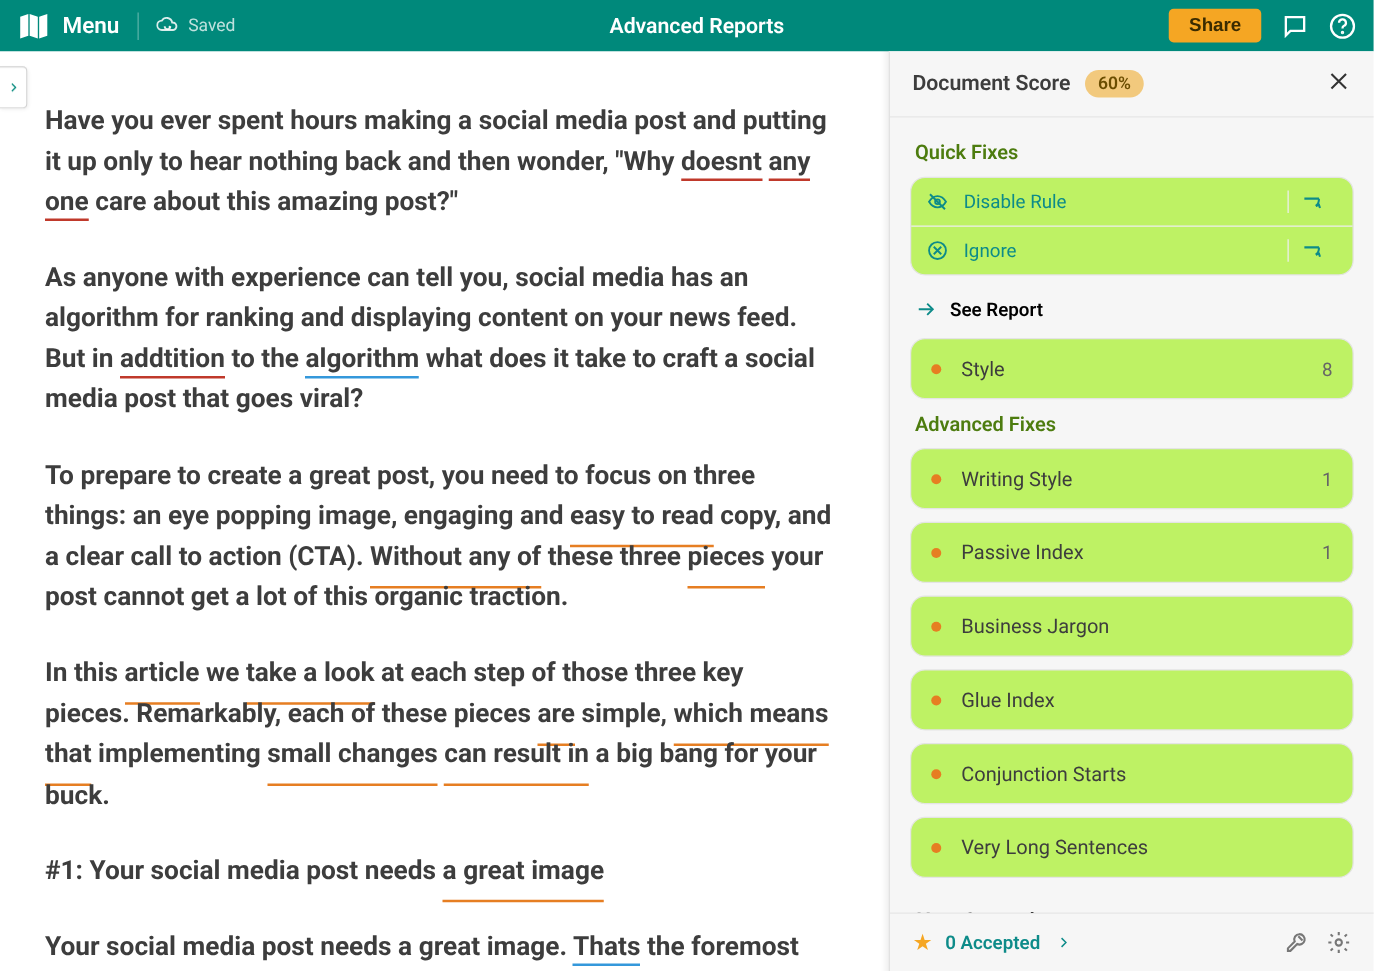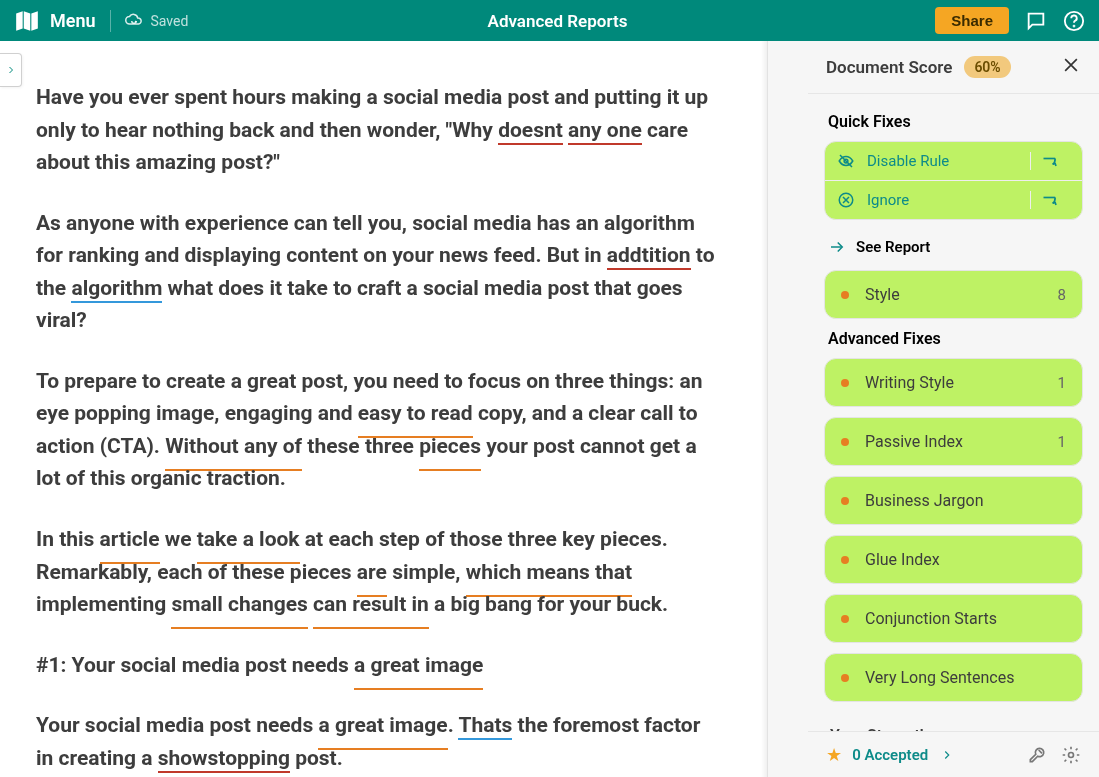--- a/index.html
+++ b/index.html
@@ -43,40 +43,40 @@
     background:linear-gradient(to right, rgba(0,0,0,0), rgba(0,0,0,.06));
   }
   .editor-inner p {
     font-size:21px; line-height:1.55; color:#3d3d3d; margin-bottom:28px;font-weight:bold;
   }
   .ul-red { border-bottom:2px solid #c0392b; padding-bottom:1px;}
   .ul-blue{ border-bottom:2px solid #3498db; padding-bottom:1px;}
   .ul-orange{ border-bottom:2px solid #e67e22; padding-bottom:11px;}
   
   .panel {
-    width:332px; background:#f6f6f6; display:flex; flex-direction:column;
-    border-left:1px solid #e2e2e2; flex-shrink:0;padding-left:40px;
+    width:388px; background:#f6f6f6; display:flex; flex-direction:column;
+    border-left:1px solid #e2e2e2; flex-shrink:0;
   }
   .panel-header {
     display:flex; align-items:center; gap:12px; padding:14px 18px;
     border-bottom:1px solid #e6e6e6;
   }
   .panel-header .headtitle { font-size:17px; font-weight:600; color:#3d3d3d;}
   .score-badge {
     background:#f2c97d; color:#6b4d00; border-radius:12px; font-size:14px;
     font-weight:600; padding:3px 10px;
   }
   .panel-header .close { margin-left:auto; cursor:pointer;}
   .panel-header .close svg { width:20px; height:20px; stroke:#333; stroke-width:2;}
   .panel-body {
     flex:1; overflow-y:auto; padding:12px 16px 8px 16px; position:relative;
   }
   .panel-body::-webkit-scrollbar{width:6px;}
   .panel-body::-webkit-scrollbar-thumb{background:#cfcfcf;border-radius:3px;}
-  .section-label { font-size:16px; font-weight:600; color:#000000; margin:6px 4px 10px 4px;}
+  .section-label { font-size:16px; font-weight:600; color:#4d7c0f; margin:6px 4px 10px 4px;}
   .card {
     background:#bef264; border:1px solid #e4e4e4; border-radius:12px; margin-bottom:10px;
   }
   .option-row {
     display:flex; align-items:center; padding:10px 12px; color:#0d8b89; font-size:15px;
     cursor:pointer; position:relative;
   }
   .option-row + .option-row { border-top:1px solid #eee; }
   .option-row svg.lead { width:18px; height:18px; margin-right:12px; stroke:#0d8b89; fill:none; stroke-width:2;}
   .option-trail {

